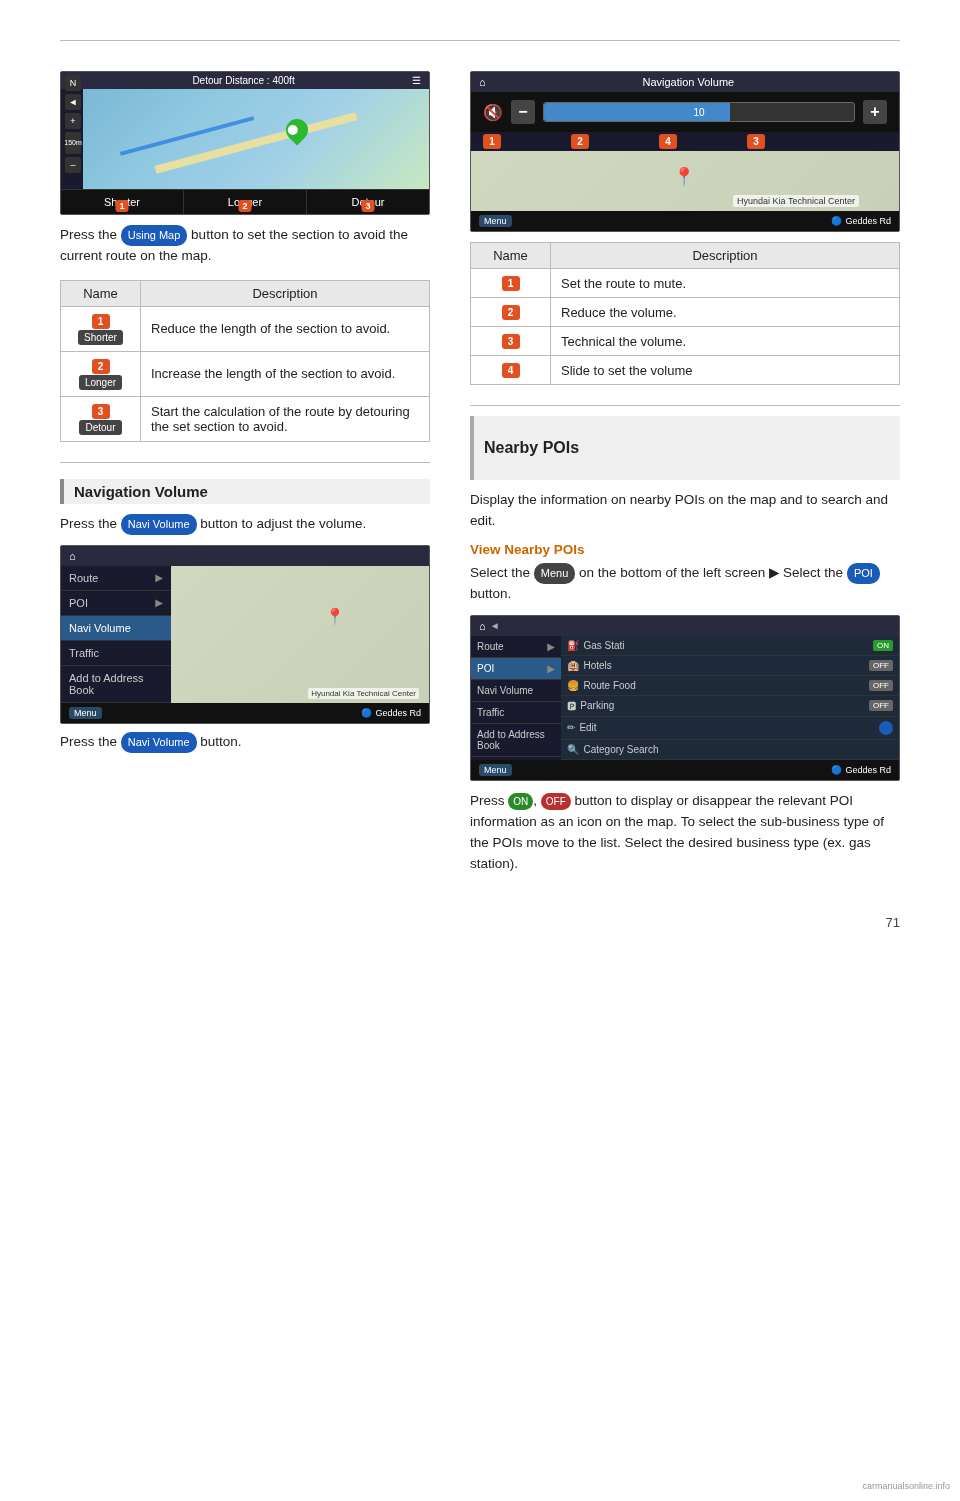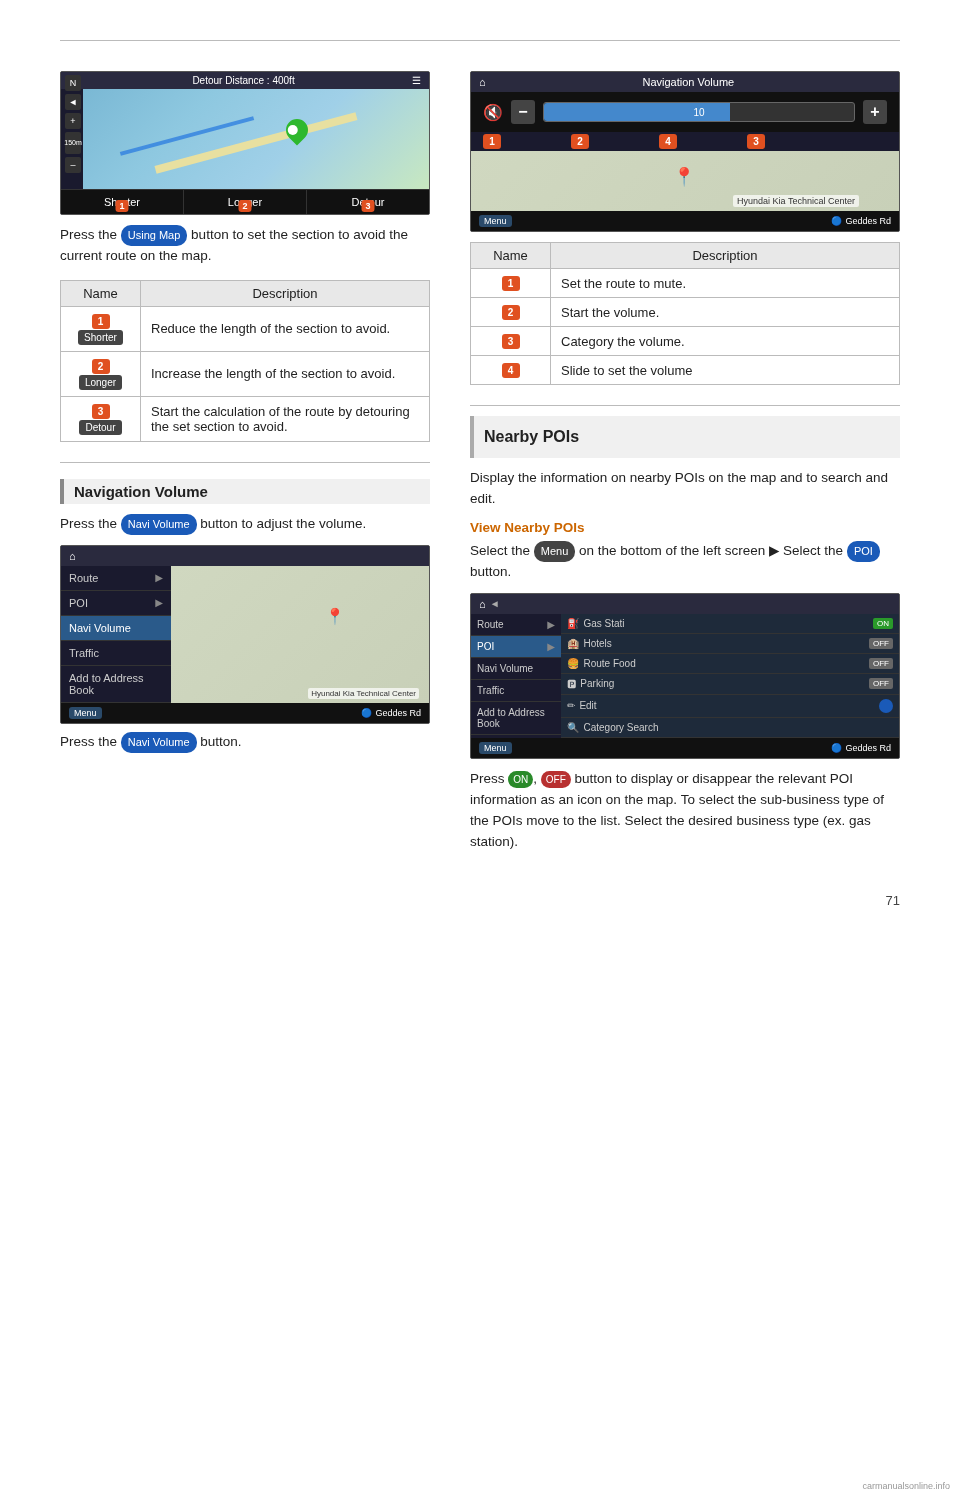--- a/index.html
+++ b/index.html
@@ -499,21 +499,21 @@
       display: flex;
       align-items: center;
       justify-content: space-between;
     }
     .nearby-section-title {
       font-size: 16px;
       font-weight: bold;
       border-left: 4px solid #aaa;
       padding-left: 10px;
       background: #f0f0f0;
-      padding: 12px 10px;
+      padding: 23px 10px;
       margin-bottom: 10px;
     }
     .view-nearby-title {
       color: #cc6600;
       font-size: 13.5px;
       font-weight: bold;
       margin-bottom: 6px;
       margin-top: 10px;
     }
     .body-text {
@@ -700,27 +700,27 @@
           <tr>
             <td class="name-col">
               <span class="badge-num">1</span>
             </td>
             <td>Set the route to mute.</td>
           </tr>
           <tr>
             <td class="name-col">
               <span class="badge-num">2</span>
             </td>
-            <td>Start the volume.</td>
+            <td>Reduce the volume.</td>
           </tr>
           <tr>
             <td class="name-col">
               <span class="badge-num">3</span>
             </td>
-            <td>Category the volume.</td>
+            <td>Technical the volume.</td>
           </tr>
           <tr>
             <td class="name-col">
               <span class="badge-num">4</span>
             </td>
             <td>Slide to set the volume</td>
           </tr>
         </tbody>
       </table>
 

